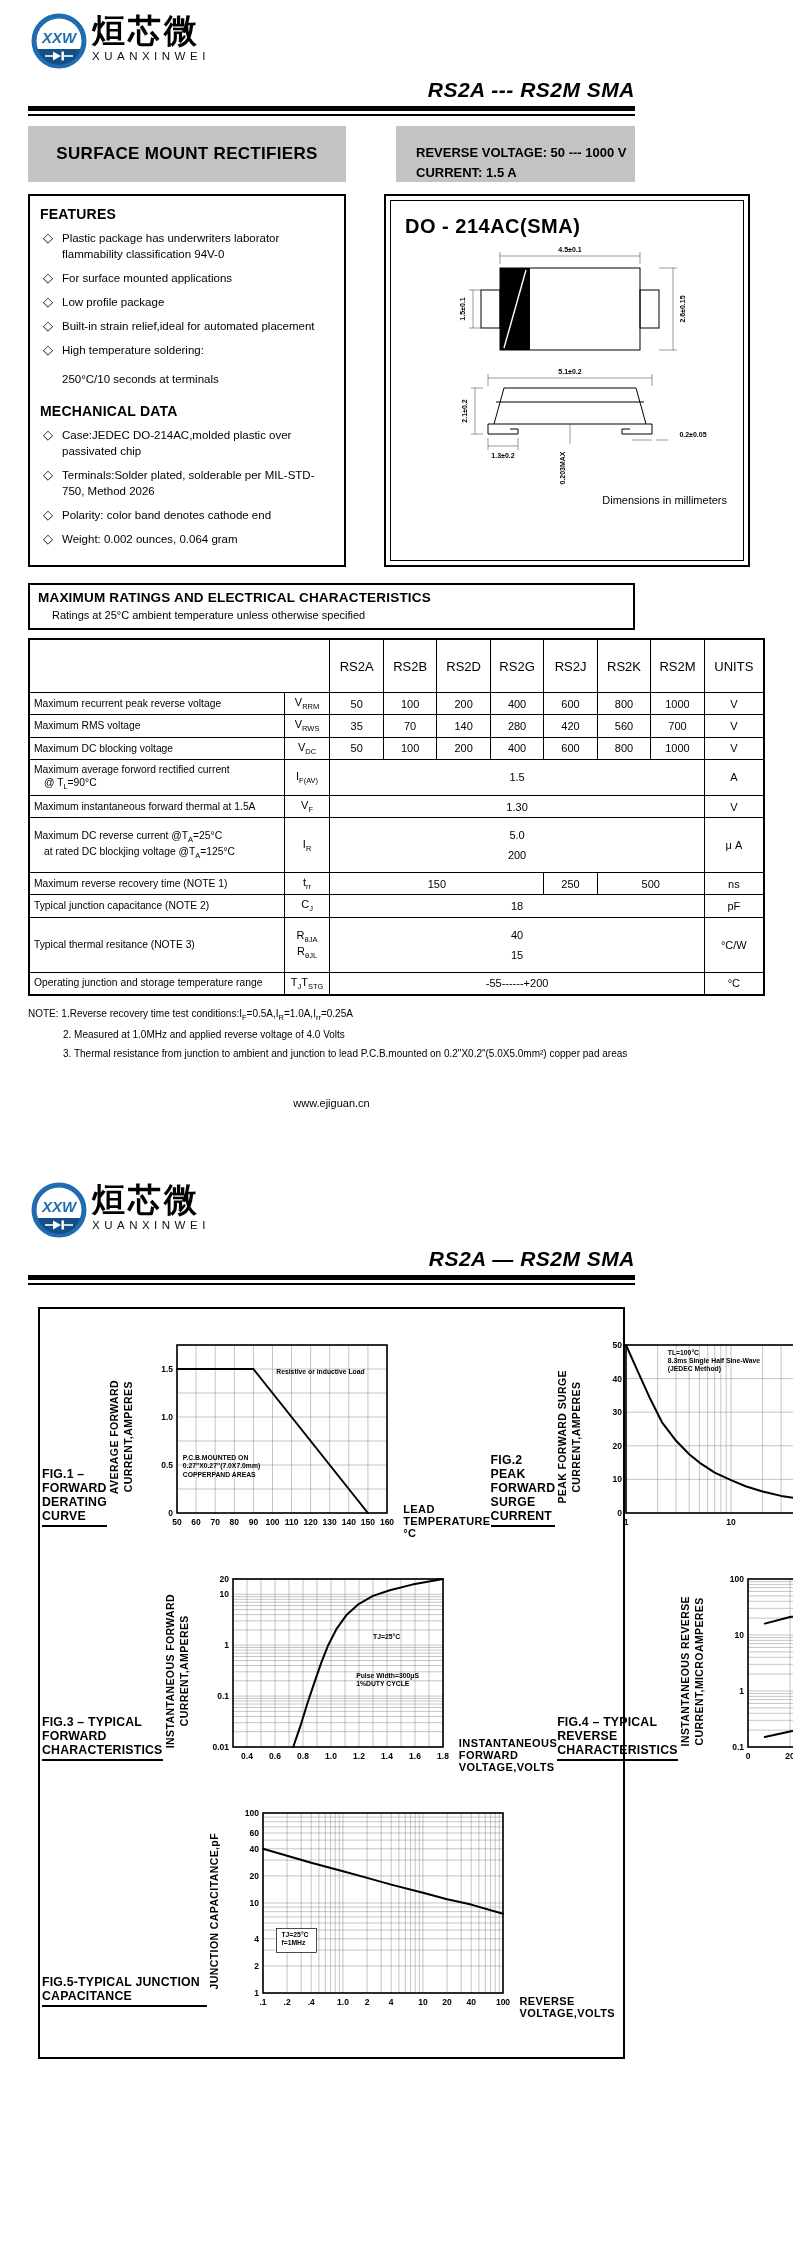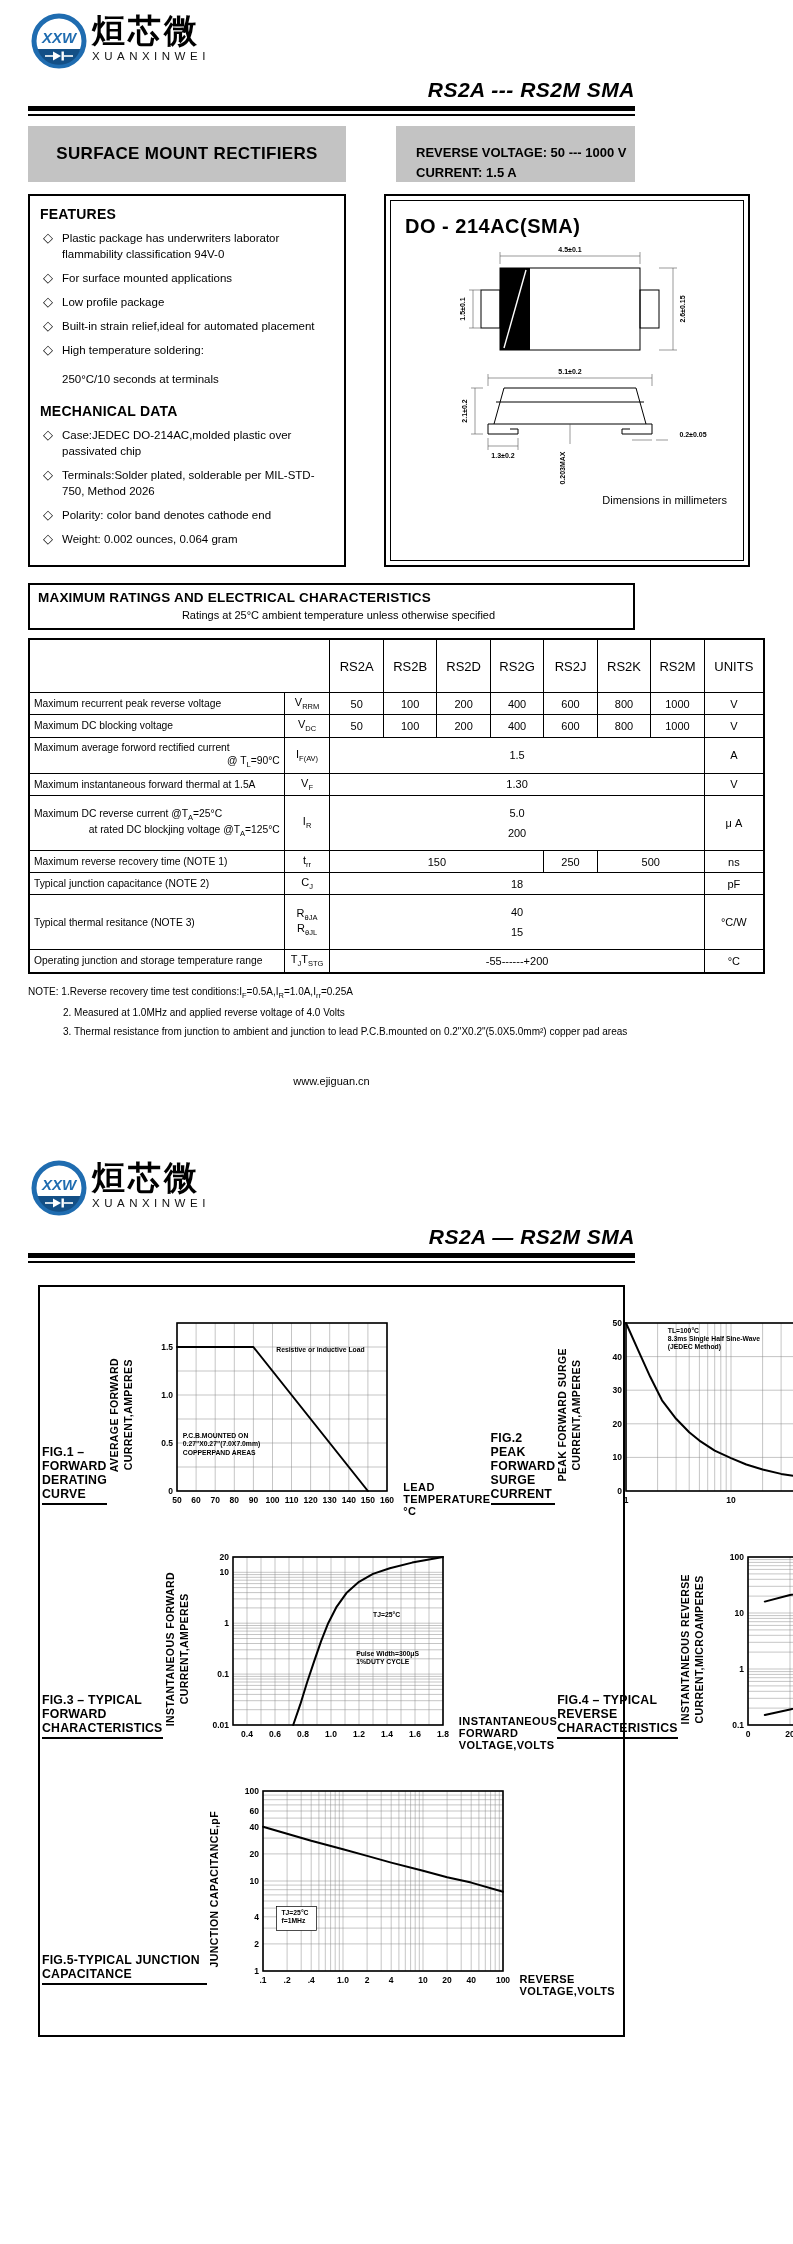--- a/index.html
+++ b/index.html
@@ -32,26 +32,26 @@
   .package-inner{border:1px solid #000;height:100%;box-sizing:border-box;padding:10px 8px 4px 14px;position:relative;}
   .package-inner h2{margin:4px 0 0;font-size:20px;letter-spacing:0.5px;}
   .dim-note{position:absolute;right:16px;bottom:54px;font-size:11px;}
   .pkg-svg{display:block;margin:0 auto;}
   .pkg-svg text{font-size:7px;font-weight:bold;font-family:"Liberation Sans",sans-serif;}
   .pkg-line{stroke:#000;stroke-width:1;fill:none;}
   .pkg-thin{stroke:#555;stroke-width:0.6;fill:none;}
   
   .ratings-head{margin:16px 28px 8px;border:2px solid #000;padding:5px 8px 7px;}
   .rh-title{font-size:13.5px;font-weight:bold;letter-spacing:0.2px;}
-  .rh-sub{font-size:11px;margin-top:4px;padding-left:14px;text-align:center;}
+  .rh-sub{font-size:11px;margin-top:4px;padding-left:14px;}
   table.ratings{margin:8px 28px 0;width:737px;border-collapse:collapse;table-layout:fixed;border:2px solid #000;}
   table.ratings td{border:1px solid #000;padding:3px 4px;vertical-align:middle;}
   td.dev{font-size:13px;text-align:center;height:46px;font-weight:500;}
   td.lbl{font-size:10.3px;line-height:1.3;}
-  td.lbl .cont{padding-left:10px;text-align:right;}
+  td.lbl .cont{padding-left:10px;}
   td.sym{font-size:11px;text-align:center;}
   td.val{font-size:11px;text-align:center;}
   td.unit{font-size:11px;text-align:center;}
   .stack{margin:8px 0;}
   sub{font-size:7.5px;}
   
   .notes{margin:8px 28px 0;font-size:10px;line-height:1.9;}
   .note-line.ind{margin-left:35px;}
   .footer{text-align:center;font-size:11px;margin:34px 0 26px;}
   .page-gap{height:34px;}
@@ -218,20 +218,36 @@
           <td class="sym">
             <div>V<sub>RRM</sub></div>
           </td>
           <td class="val" colspan="1">50</td>
           <td class="val" colspan="1">100</td>
           <td class="val" colspan="1">200</td>
           <td class="val" colspan="1">400</td>
           <td class="val" colspan="1">600</td>
           <td class="val" colspan="1">800</td>
           <td class="val" colspan="1">1000</td>
+          <td class="unit">V</td>
+        </tr>
+        <tr>
+          <td class="lbl">
+            <div class="">Maximum RMS voltage</div>
+          </td>
+          <td class="sym">
+            <div>V<sub>RWS</sub></div>
+          </td>
+          <td class="val" colspan="1">35</td>
+          <td class="val" colspan="1">70</td>
+          <td class="val" colspan="1">140</td>
+          <td class="val" colspan="1">280</td>
+          <td class="val" colspan="1">420</td>
+          <td class="val" colspan="1">560</td>
+          <td class="val" colspan="1">700</td>
           <td class="unit">V</td>
         </tr>
         <tr>
           <td class="lbl">
             <div class="">Maximum DC blocking voltage</div>
           </td>
           <td class="sym">
             <div>V<sub>DC</sub></div>
           </td>
           <td class="val" colspan="1">50</td>

